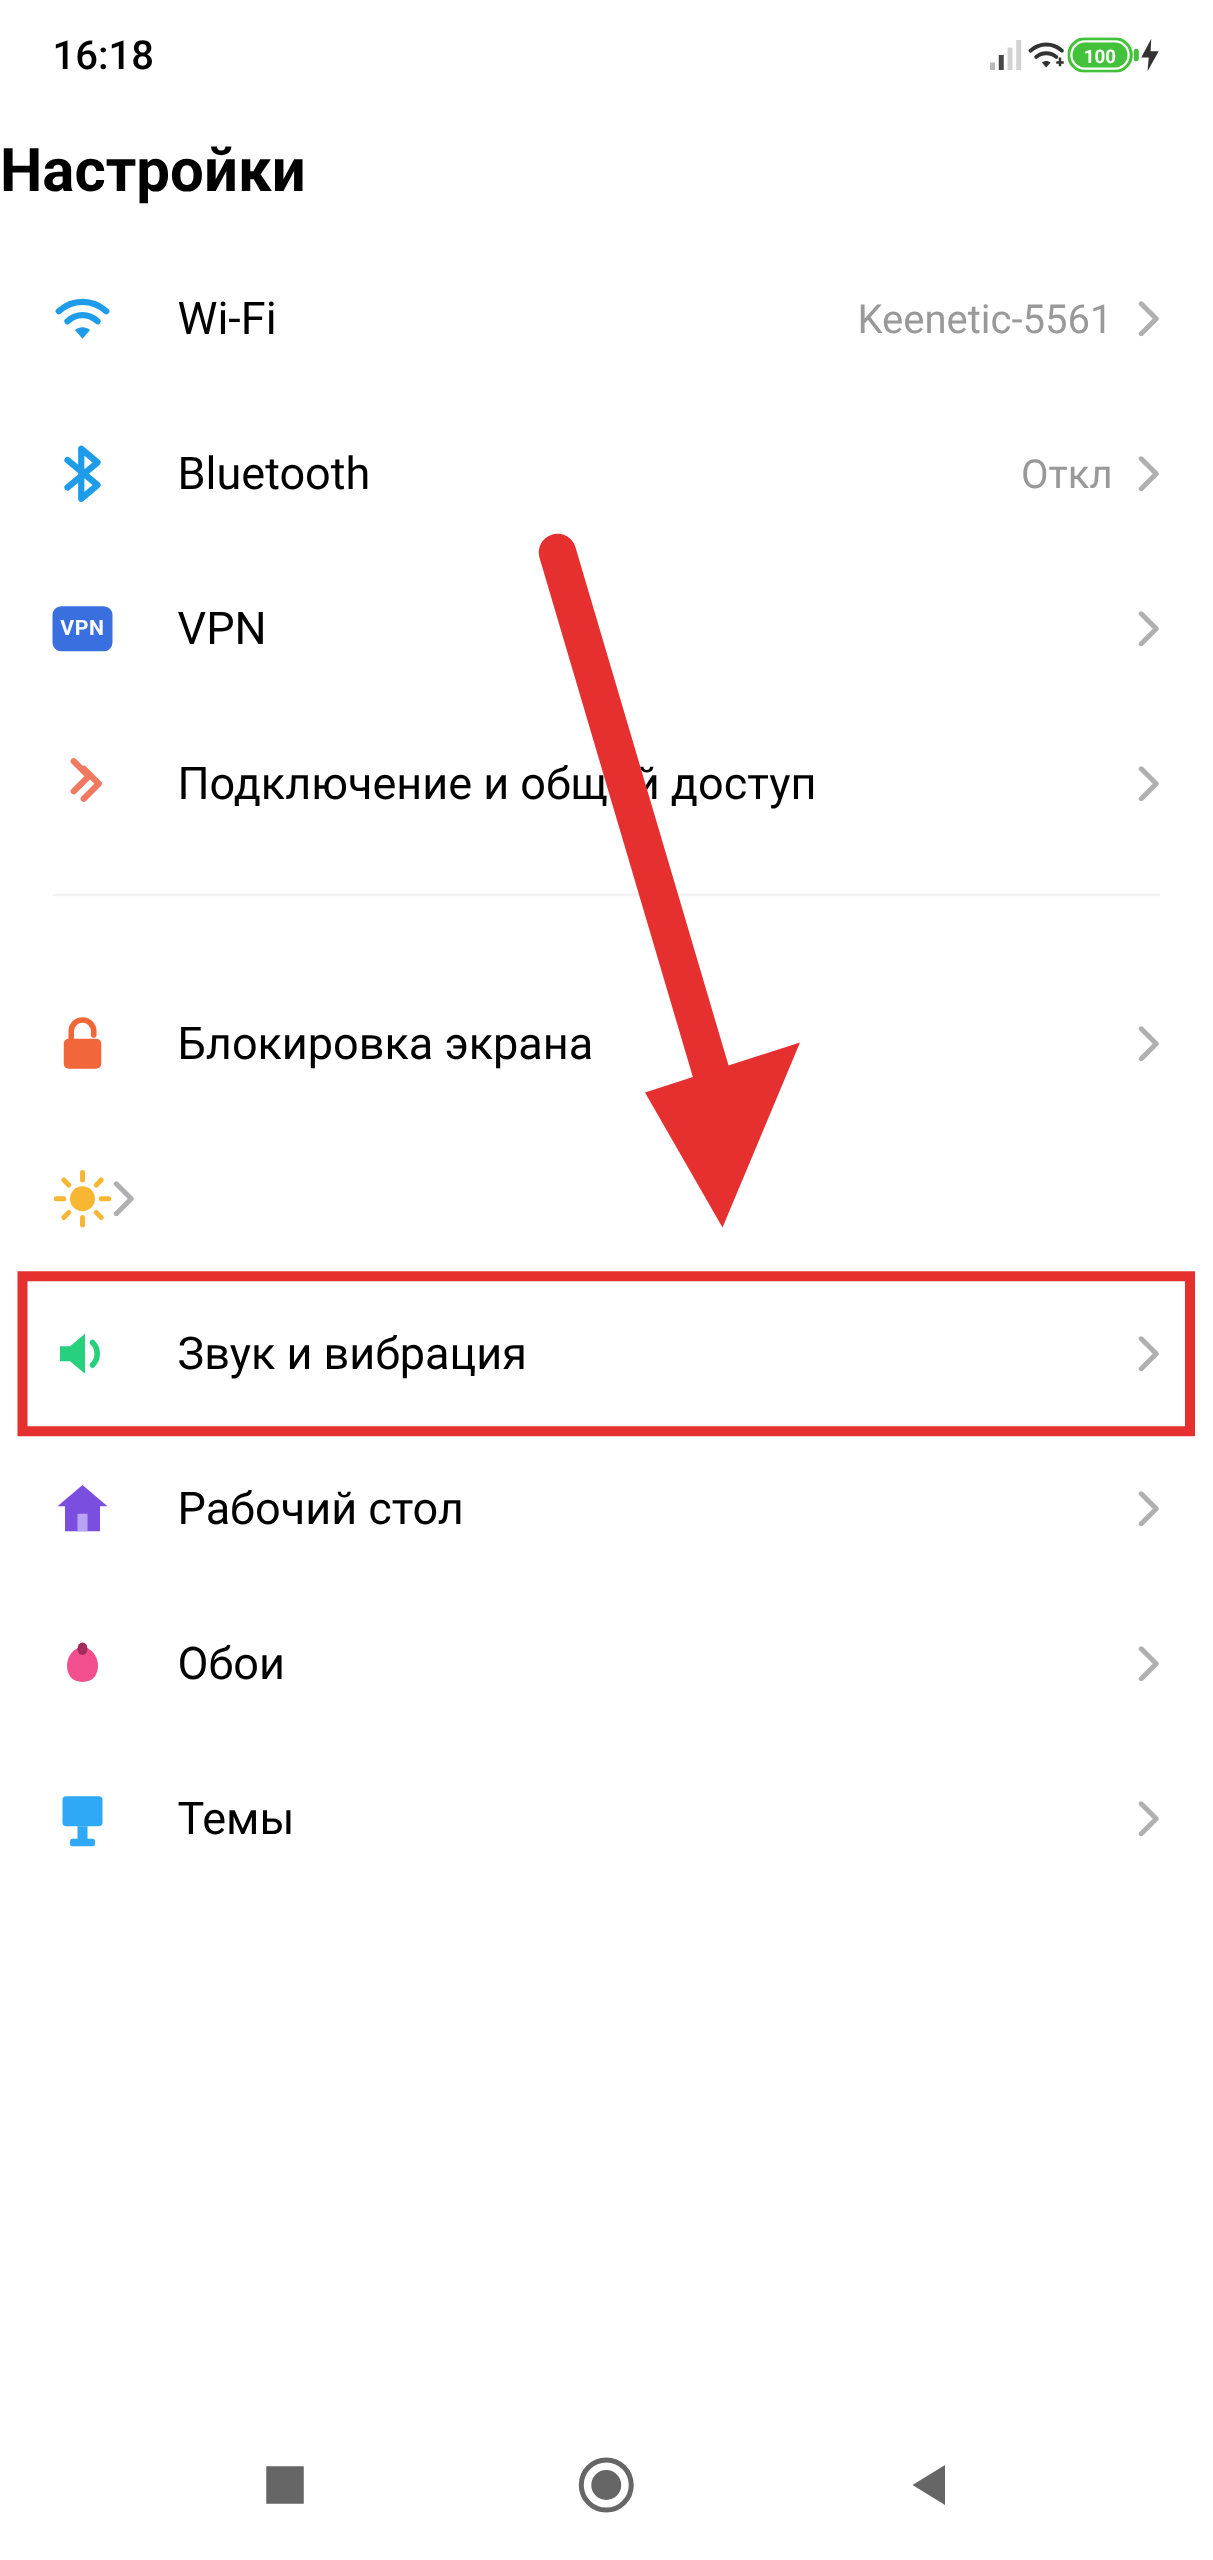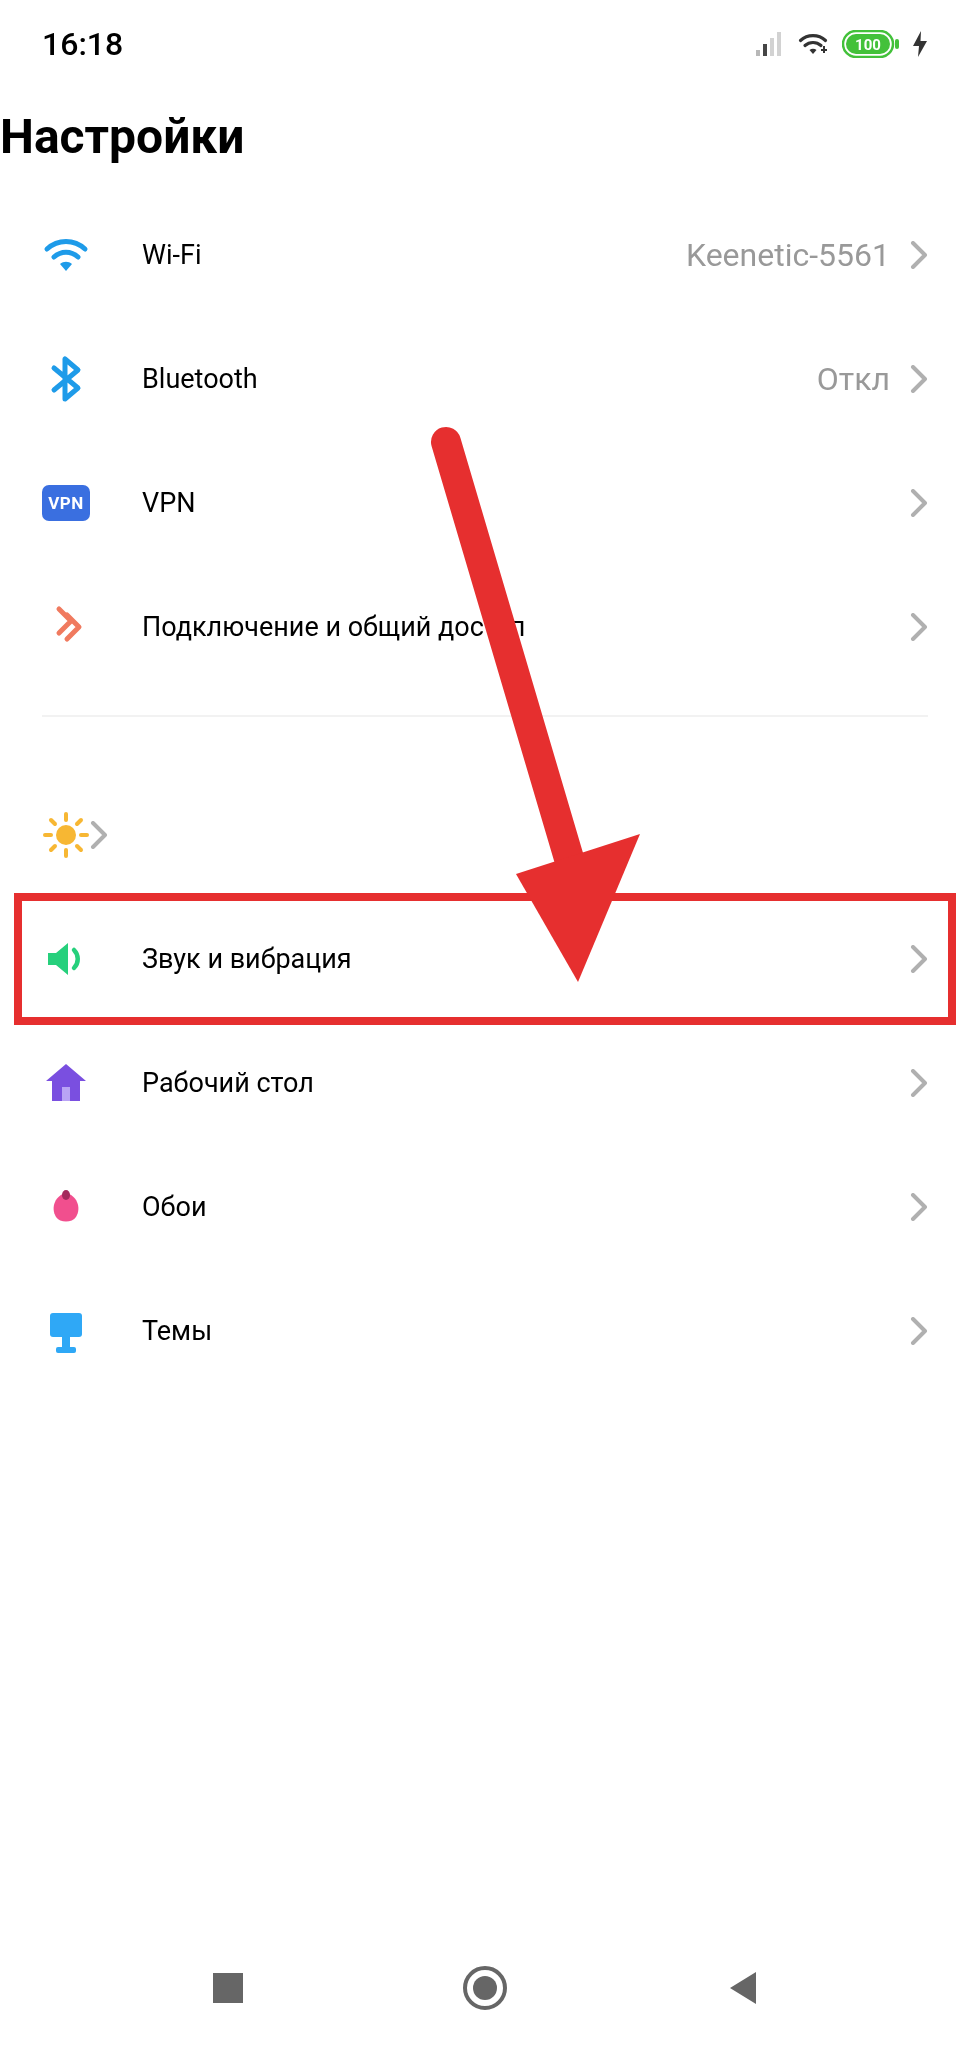--- a/index.html
+++ b/index.html
@@ -24,21 +24,20 @@
       height: 80px;
     }
     .status-time {
       font-size: 32px;
       font-weight: 500;
       color: #000;
     }
     .status-right {
       display: flex;
       align-items: center;
-      gap: 12px;
     }
     .page-title {
       font-size: 48px;
       font-weight: 700;
       color: #000;
       margin-top: 28px;
       margin-bottom: 28px;
     }
     .settings-list {
       display: flex;
@@ -55,21 +54,21 @@
     .item-icon {
       width: 48px;
       height: 48px;
       flex-shrink: 0;
       display: flex;
       align-items: center;
       justify-content: center;
     }
     .item-label {
       flex: 1;
-      font-size: 27px;
+      font-size: 36px;
       font-weight: 400;
       color: #000;
       margin-left: 52px;
     }
     .item-value {
       font-size: 32px;
       color: #999;
       margin-right: 20px;
     }
     .chevron {
@@ -212,20 +211,32 @@
       </svg>
     </span>
     <span class="item-label">Подключение и общий доступ</span>
     <svg class="chevron" viewBox="0 0 18 28">
         <path d="M3 2 L15 14 L3 26" fill="none" stroke="#b0b0b0" stroke-width="4" stroke-linecap="round" stroke-linejoin="round"></path>
       </svg>
   </div>
 
   <div class="divider"></div>
 
+  <div class="list-item">
+    <span class="item-icon">
+      <svg width="48" height="48" viewBox="0 0 48 48">
+        <path d="M15 20 L15 14 C15 9 19 5 24 5 C29 5 33 9 33 14 L33 17" fill="none" stroke="#f2673a" stroke-width="4.5" stroke-linecap="round"></path>
+        <rect x="9" y="20" width="30" height="24" rx="4" fill="#f2673a"></rect>
+      </svg>
+    </span>
+    <span class="item-label">Блокировка экрана</span>
+    <svg class="chevron" viewBox="0 0 18 28">
+        <path d="M3 2 L15 14 L3 26" fill="none" stroke="#b0b0b0" stroke-width="4" stroke-linecap="round" stroke-linejoin="round"></path>
+      </svg>
+  </div>
 
   <div class="list-item">
     <span class="item-icon">
       <svg width="48" height="48" viewBox="0 0 48 48">
         <circle cx="24" cy="24" r="10" fill="#f7b733"></circle>
         <g stroke="#f7b733" stroke-width="4" stroke-linecap="round">
           <line x1="24" y1="3" x2="24" y2="9"></line>
           <line x1="24" y1="39" x2="24" y2="45"></line>
           <line x1="3" y1="24" x2="9" y2="24"></line>
           <line x1="39" y1="24" x2="45" y2="24"></line>

